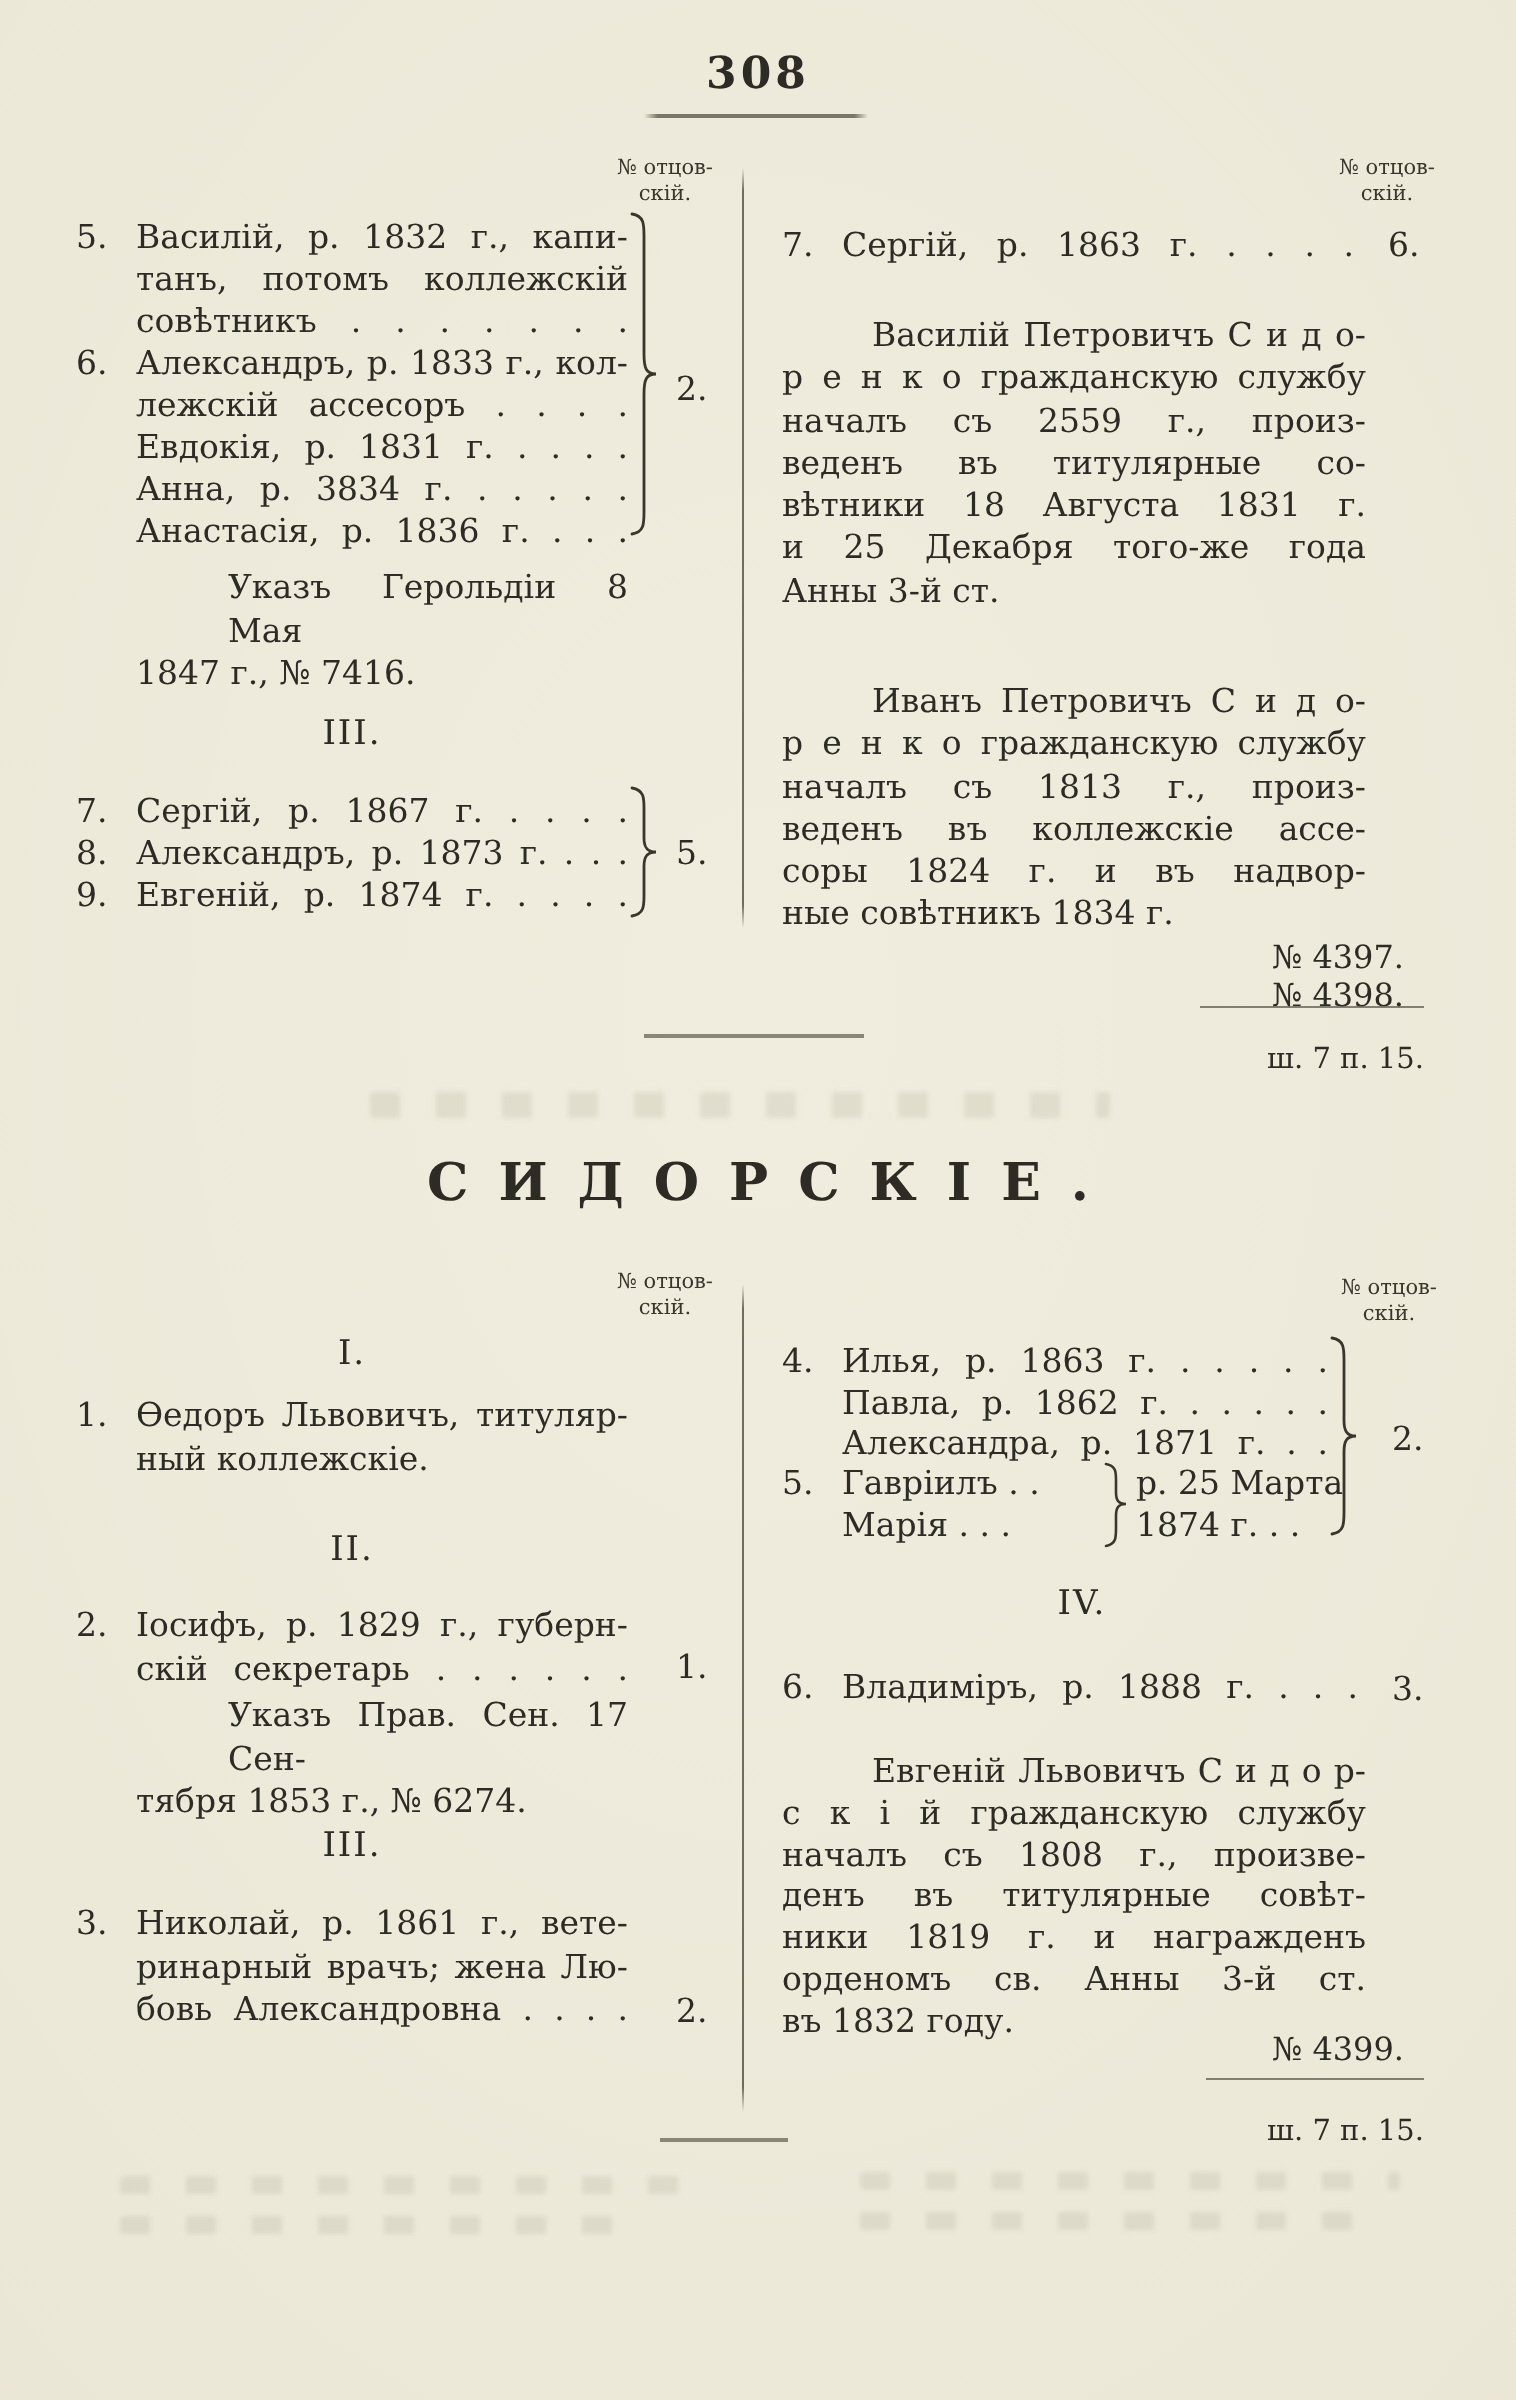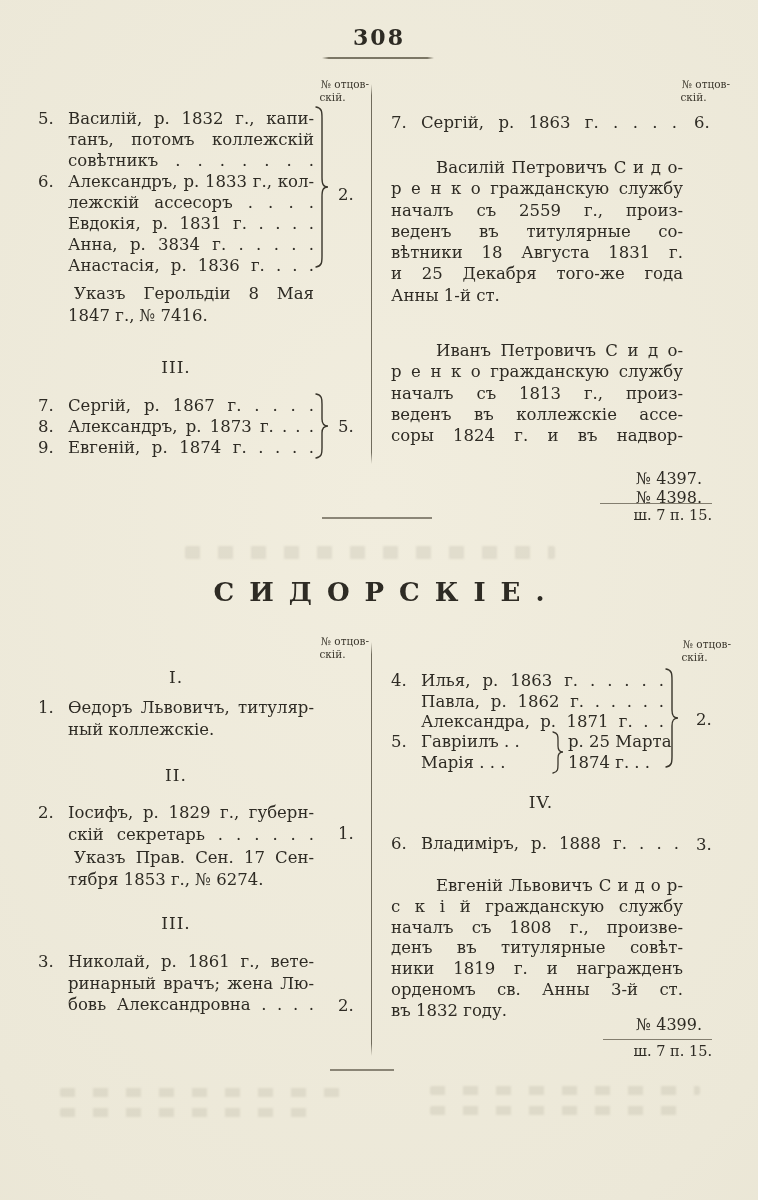--- a/index.html
+++ b/index.html
@@ -7,39 +7,39 @@
     width:758px;height:1200px;position:relative;overflow:hidden;
     background:radial-gradient(130% 120% at 50% 42%, #f1edde 0%, #ece8d8 55%, #e7e2d0 85%, #ded9c5 100%);
     font-family:"DejaVu Serif","Liberation Serif",serif;
     color:#2e2b24;
   }
   .abs{position:absolute}
   .pgnum{left:0;right:0;top:24px;text-align:center;font-size:22px;font-weight:bold;letter-spacing:2px}
   .pgrule{left:322px;top:57px;width:112px;height:2px;
     background:linear-gradient(90deg,rgba(95,90,72,0),rgba(95,90,72,.8) 6%,rgba(95,90,72,.8) 94%,rgba(95,90,72,0))}
   .colhead{width:73px;font-size:10.5px;line-height:13px;color:#3a362c}
-  .colhead .ch1{text-align:right}
+  .colhead .ch1{text-align:center}
   .colhead .ch2{text-align:center}
   .vline{width:1px;background:linear-gradient(180deg,rgba(70,65,50,0),rgba(70,65,50,.75) 3%,rgba(70,65,50,.75) 97%,rgba(70,65,50,0))}
   .block{font-size:16.5px}
   .row{position:relative;padding-left:30px;line-height:21px;text-align:justify;text-align-last:justify}
   .lh215 .row{line-height:21.5px}
   .lh205 .row{line-height:20.5px}
   .row.nofill{text-align-last:left}
   .row .n{position:absolute;left:0;top:0}
   .gen{text-align:center;font-size:17px;letter-spacing:1px;line-height:22px}
-  .uk .l1{margin-left:36px;line-height:21.5px;text-align:justify;text-align-last:justify}
+  .uk .l1{margin-left:76px;line-height:21.5px;text-align:justify;text-align-last:justify}
   .uk .l2{margin-left:30px;line-height:21.5px}
   .pline{line-height:21.3px;text-align:justify;text-align-last:justify}
   .pline.first{text-indent:45px}
   .pline.last{text-align-last:left}
   .lh208 .pline{line-height:20.8px}
   .fnum{font-size:16.5px;line-height:21px}
   .refs{text-align:right;font-size:16px;line-height:18.5px}
-  .sigfoot{font-size:14.5px;text-align:right;border-top:1px solid rgba(95,90,75,.75);padding-top:3px}
+  .sigfoot{font-size:14.5px;text-align:right;border-top:1px solid rgba(95,90,75,.75);padding-top:18px}
   .famtitle{left:0;right:0;top:577px;text-align:center;font-size:26px;font-weight:bold;letter-spacing:15px;padding-left:15px}
   .hrule{height:1.5px;background:rgba(95,90,75,.7)}
   .pair-row{position:relative;height:20.5px;line-height:20.5px}
   .pair-row .n{position:absolute;left:0;top:0}
   .pair-row .pname{position:absolute;left:30px;top:0}
   .pair-row .pdate{position:absolute;left:177px;top:0}
   .smudge{filter:blur(1.2px);opacity:.55;border-radius:2px;
     background:repeating-linear-gradient(90deg,rgba(110,104,84,.22) 0 15px,rgba(110,104,84,0) 15px 33px)}
 </style>
 </head>
@@ -96,29 +96,30 @@
 </div>
 <div class="abs fnum" style="left:694px;top:112px">6.</div>
 
 <div class="abs block" style="left:391px;top:157px;width:292px">
   <div class="pline first">Василій Петровичъ С и д о-</div>
   <div class="pline">р е н к о  гражданскую службу</div>
   <div class="pline">началъ съ 2559 г., произ-</div>
   <div class="pline">веденъ въ титулярные со-</div>
   <div class="pline">вѣтники 18 Августа 1831 г.</div>
   <div class="pline">и 25 Декабря того-же года</div>
-  <div class="pline last">Анны 1-й ст.</div>
+  <div class="pline last">Анны 3-й ст.</div>
 </div>
 
 <div class="abs block" style="left:391px;top:340px;width:292px">
   <div class="pline first">Иванъ Петровичъ С и д о-</div>
   <div class="pline">р е н к о  гражданскую службу</div>
   <div class="pline">началъ съ 1813 г., произ-</div>
   <div class="pline">веденъ въ коллежскіе ассе-</div>
   <div class="pline">соры 1824 г. и въ надвор-</div>
+  <div class="pline last">ные совѣтникъ 1834 г.</div>
 </div>
 
 <div class="abs refs" style="left:502px;top:470px;width:200px">
   <div>№ 4397.</div>
   <div>№ 4398.</div>
 </div>
 <div class="abs sigfoot" style="left:600px;top:503px;width:112px">ш. 7 п. 15.</div>
 
 <div class="abs hrule" style="left:322px;top:517px;width:110px"></div>
 <div class="abs famtitle">СИДОРСКІЕ.</div>

